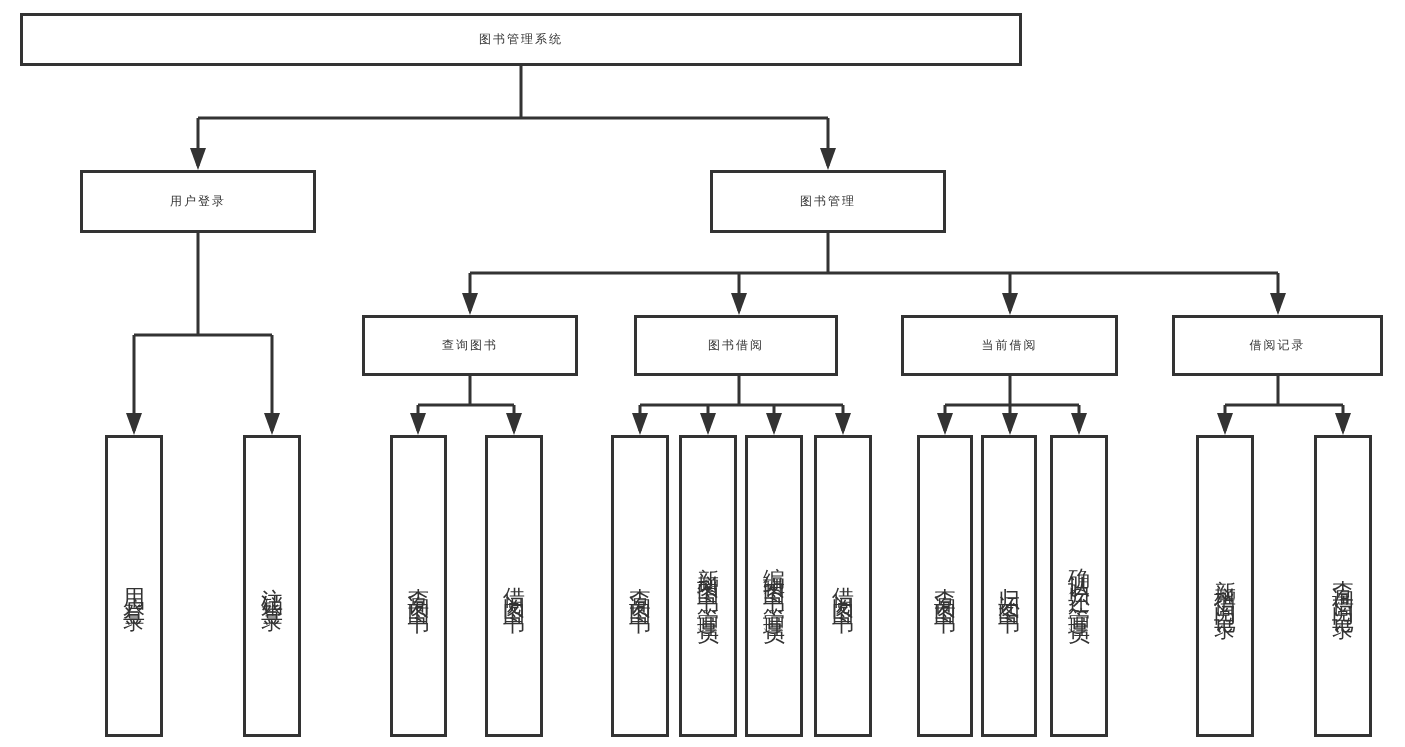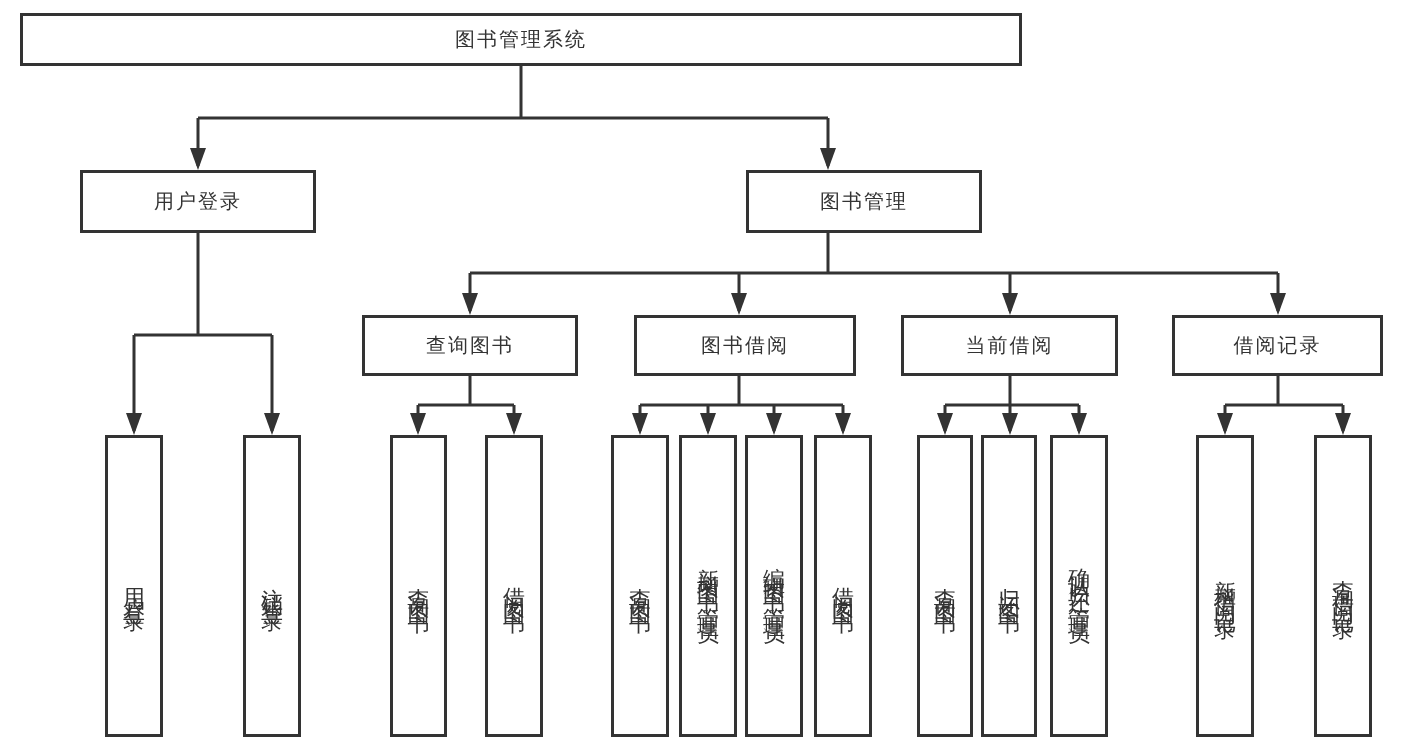--- a/index.html
+++ b/index.html
@@ -36,21 +36,21 @@
   }
   .box{
     position:absolute;
     box-sizing:border-box;
     border:3px solid var(--line);
     background:#fff;
     color:var(--text);
     display:flex;
     align-items:center;
     justify-content:center;
-    font-size:20px;
+    font-size:12px;
     letter-spacing:2px;
   }
   .vbox{
     writing-mode:vertical-rl;
     text-orientation:mixed;
     font-size:22px;
     letter-spacing:8px;
     line-height:1;
   }
   .watermark{
@@ -112,28 +112,28 @@
     </g>
   </svg>
 
   <div class="box" style="left:20px;top:13px;width:1002px;height:53px;">
     <span>图书管理系统</span>
   </div>
 
   <div class="box" style="left:80px;top:170px;width:236px;height:63px;">
     <span>用户登录</span>
   </div>
-  <div class="box" style="left:710px;top:170px;width:236px;height:63px;margin-left:36px;">
+  <div class="box" style="left:710px;top:170px;width:236px;height:63px;">
     <span>图书管理</span>
   </div>
 
   <div class="box" style="left:362px;top:315px;width:216px;height:61px;">
     <span>查询图书</span>
   </div>
-  <div class="box" style="left:634px;top:315px;width:222px;height:61px;">
+  <div class="box" style="left:634px;top:315px;width:204px;height:61px;">
     <span>图书借阅</span>
   </div>
   <div class="box" style="left:901px;top:315px;width:217px;height:61px;">
     <span>当前借阅</span>
   </div>
   <div class="box" style="left:1172px;top:315px;width:211px;height:61px;">
     <span>借阅记录</span>
   </div>
 
   <div class="box vbox" style="left:105px;top:435px;width:58px;height:302px;">

